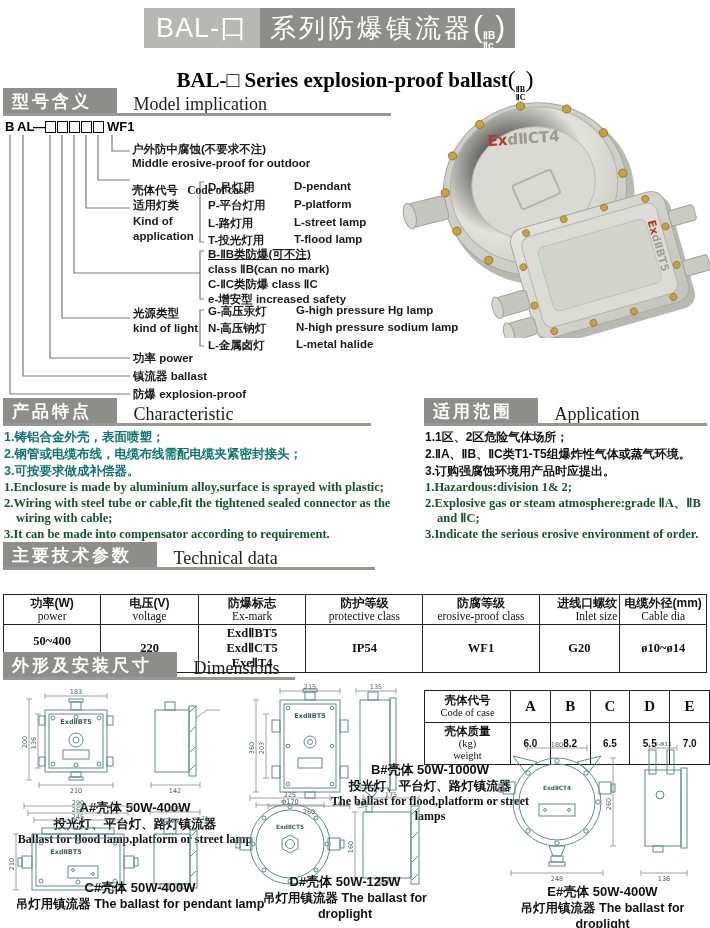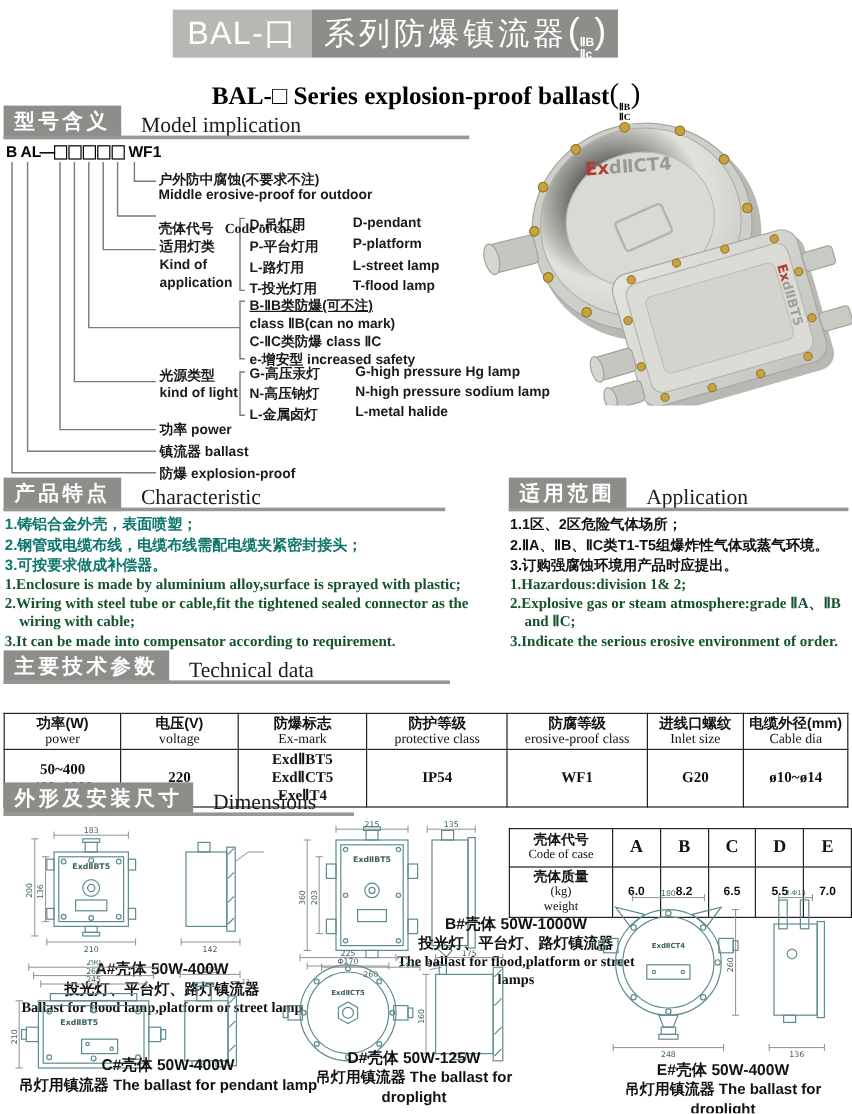--- a/index.html
+++ b/index.html
@@ -17,21 +17,21 @@
   .stack{display:inline-flex;flex-direction:column;justify-content:center;
          font-size:10px;line-height:10px;font-weight:bold;letter-spacing:0;text-align:left;margin-top:36px;}
   .paren{font-size:30px;font-weight:normal;letter-spacing:0;position:relative;top:-1px;}
   .subtitle{font-family:"Liberation Serif",serif;font-weight:bold;font-size:21px;color:#000;
             display:flex;align-items:center;justify-content:center;width:100%;}
   .subtitle .stack{color:#000;font-size:8px;line-height:8px;}
   .subtitle .paren{font-size:24px;}
 
   
   .sec-badge{background:#8d8d8a;color:#fff;font-weight:bold;font-size:17px;
-             padding:2px 9px 3px 9px;letter-spacing:3px;display:inline-block;font-family:Liberation Mono, monospace;}
+             padding:2px 25px 3px 9px;letter-spacing:3px;display:inline-block;font-family:Liberation Mono, monospace;}
   .sec-en{font-family:"Liberation Serif",serif;font-size:18px;color:#1c1c1c;
           margin-left:12px;display:inline-block;vertical-align:bottom;padding-bottom:1px;}
   .sec-line{position:absolute;height:3px;background:#979794;}
 
   
   .codebit{position:absolute;font-weight:bold;font-size:13px;color:#000;}
   .mbox{position:absolute;width:11px;height:12px;border:1.4px solid #000;box-sizing:border-box;}
   .mlabel-cn{position:absolute;font-size:11.5px;font-weight:bold;color:#1a1a1a;white-space:nowrap;}
   .mlabel-en{position:absolute;font-family:Liberation Sans, sans-serif;font-weight:bold;
              font-size:11.5px;color:#1a1a1a;white-space:nowrap;}
@@ -305,21 +305,21 @@
             <div class="th-en">Ex-mark</div>
           </td>
       <td style="width:116px;">
             <div class="th-cn">防护等级</div>
             <div class="th-en">protective class</div>
           </td>
       <td style="width:116px;">
             <div class="th-cn">防腐等级</div>
             <div class="th-en">erosive-proof class</div>
           </td>
-      <td style="width:79px;">
+      <td style="width:79px;text-align:right;">
             <div class="th-cn">进线口螺纹</div>
             <div class="th-en">Inlet size</div>
           </td>
       <td style="width:84px;">
             <div class="th-cn">电缆外径(mm)</div>
             <div class="th-en">Cable dia</div>
           </td>
     </tr>
     <tr style="height:46px;">
       <td>

